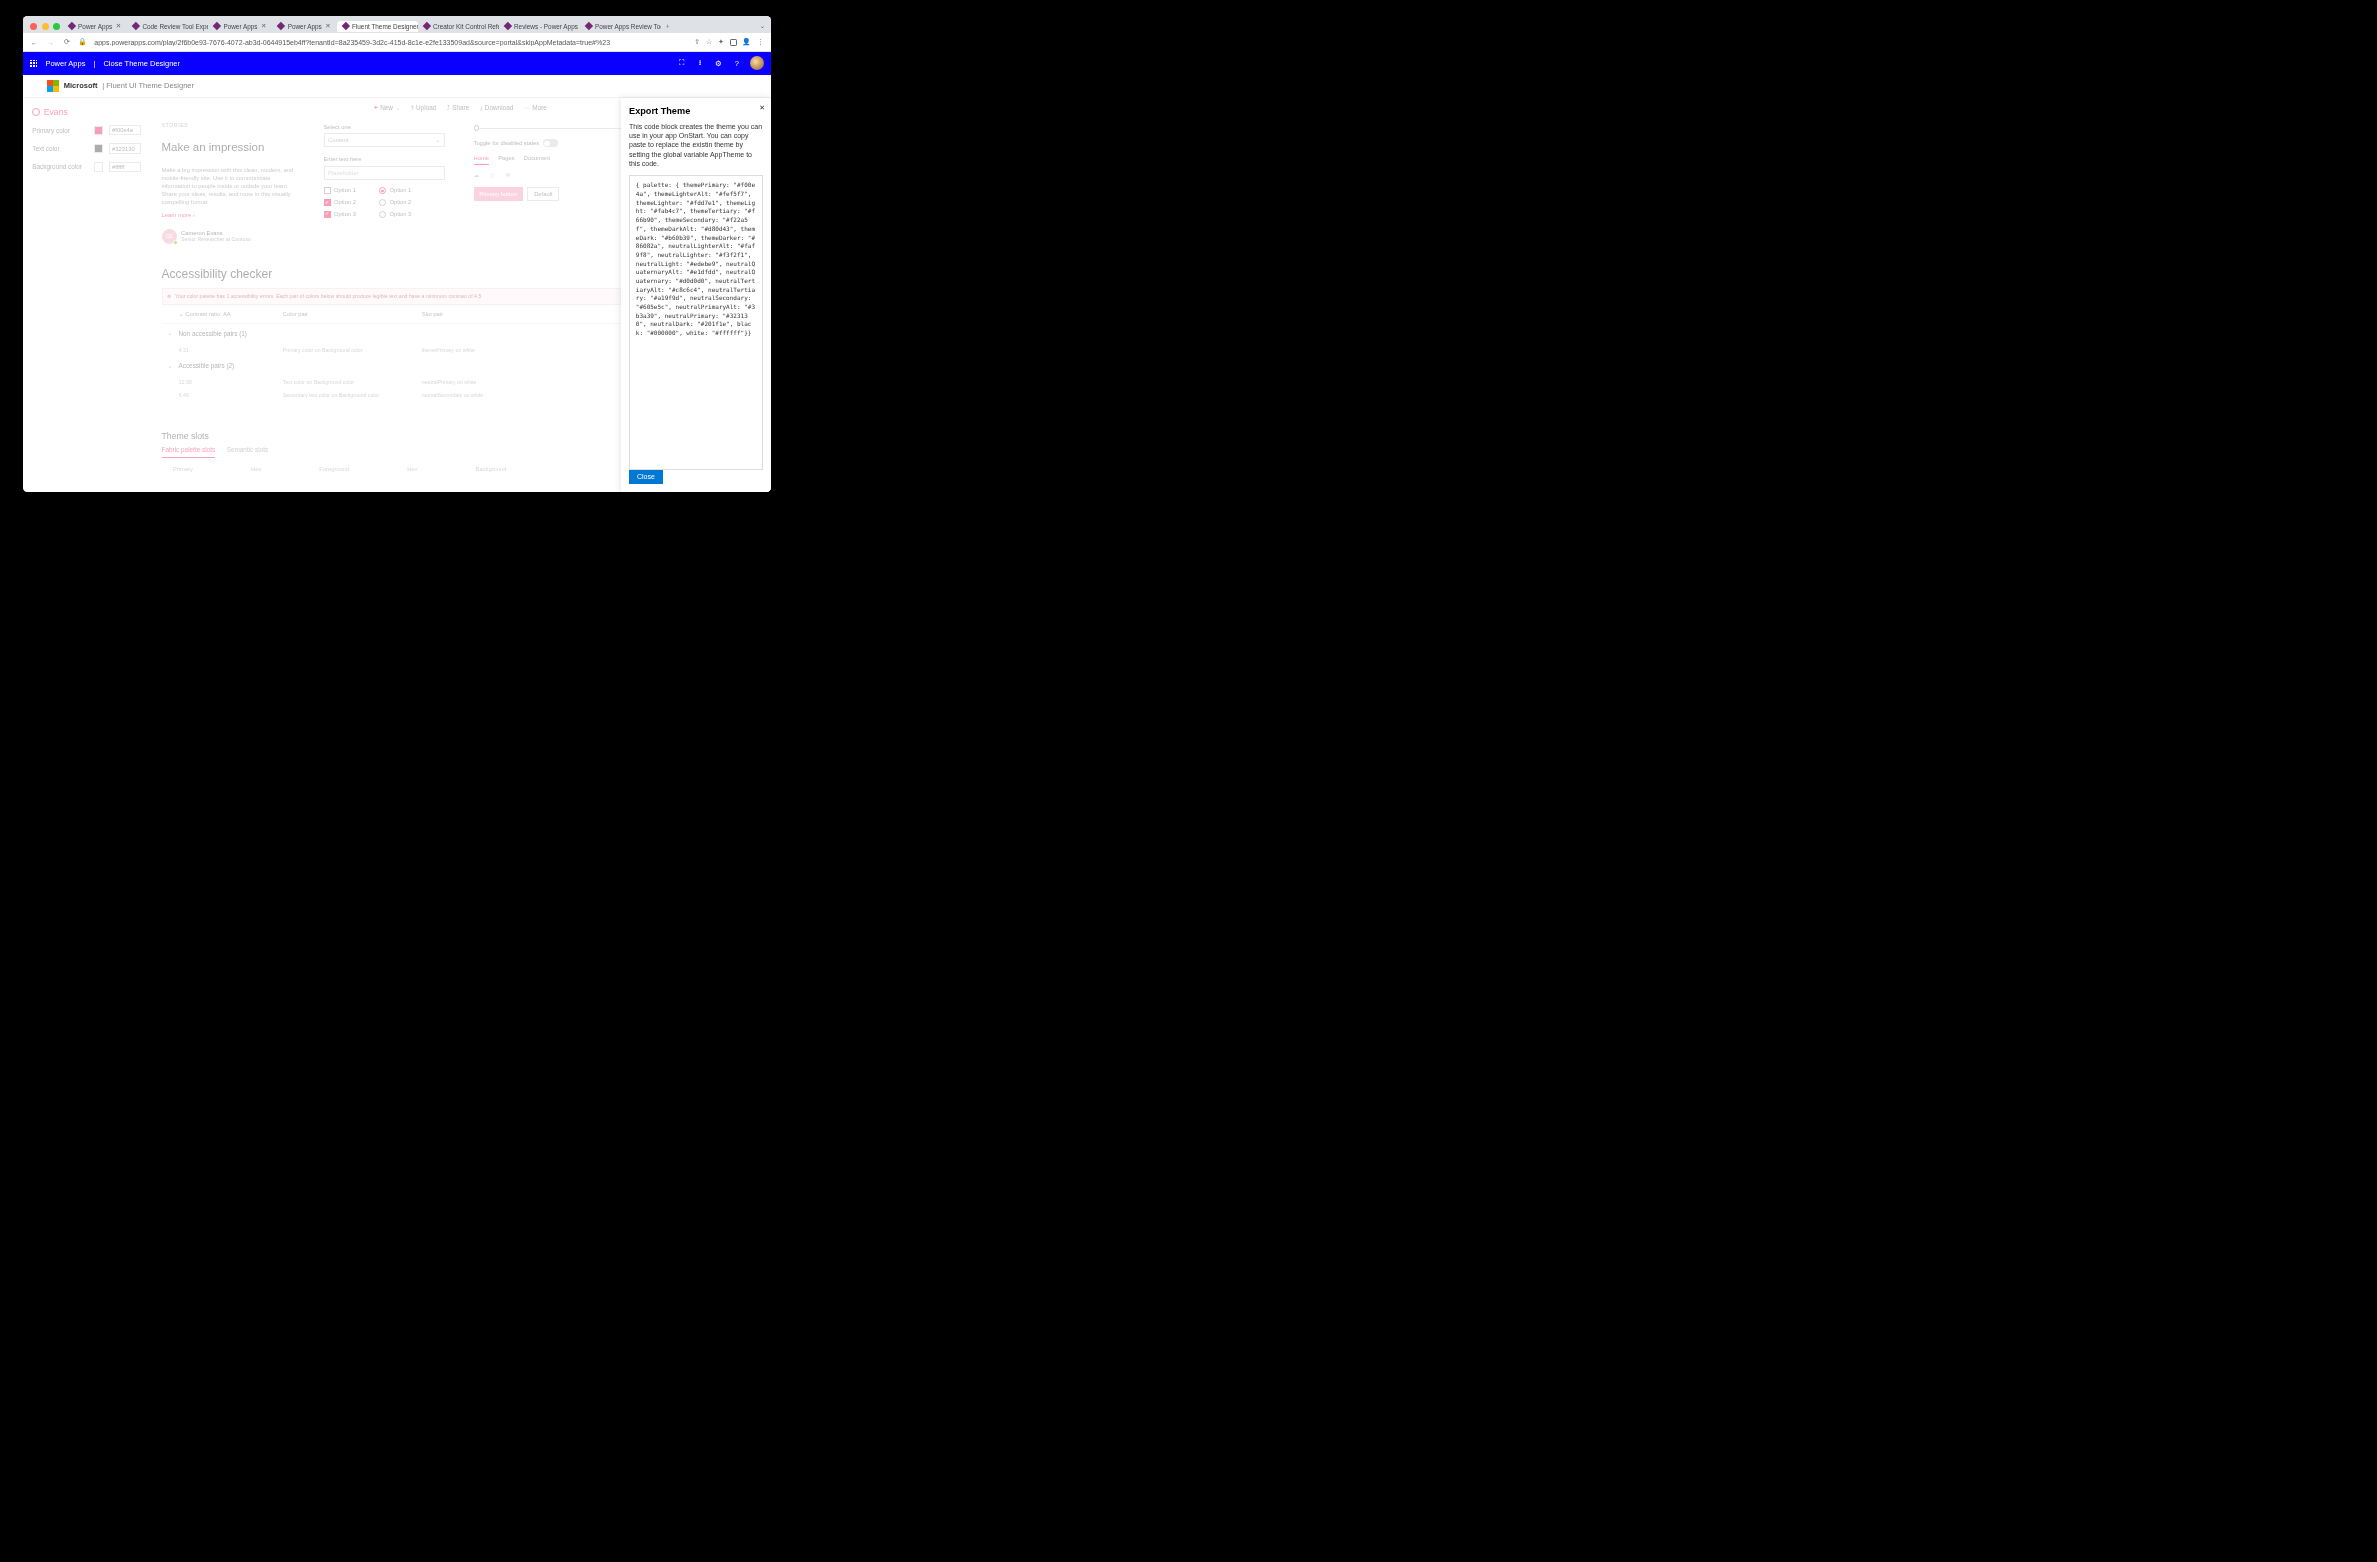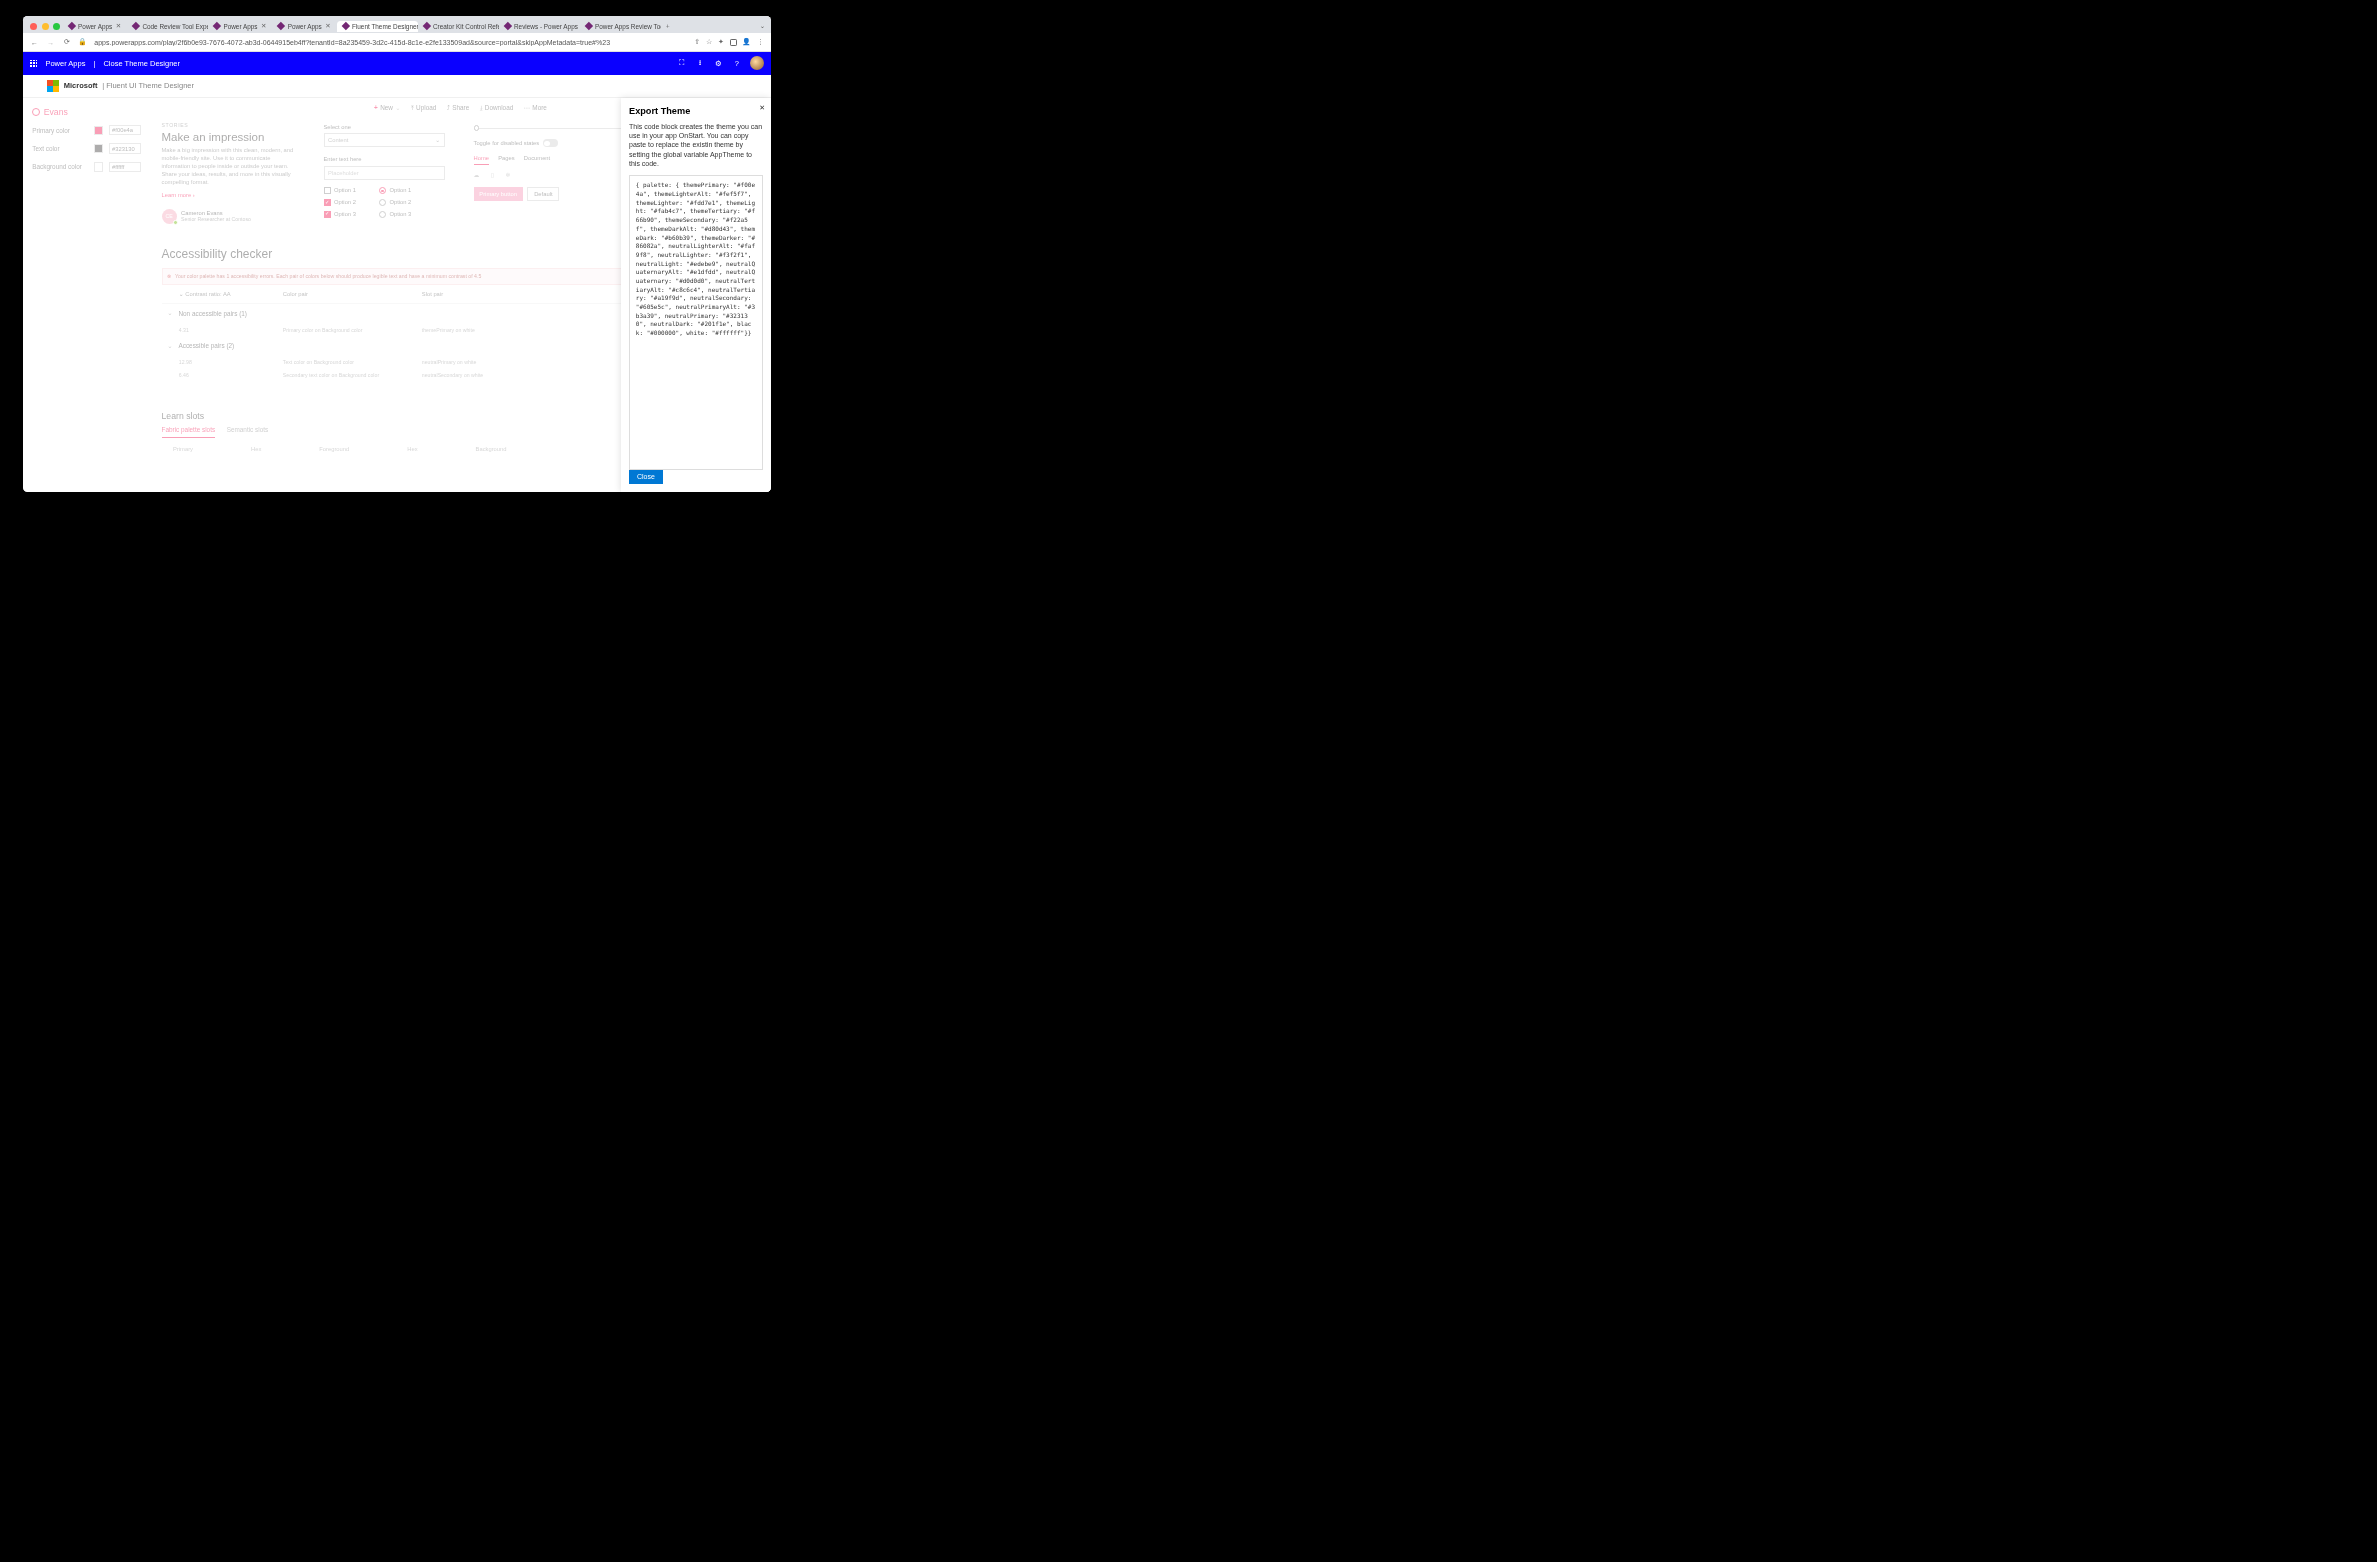--- a/index.html
+++ b/index.html
@@ -48,21 +48,21 @@
   .crow label { width: 58px; color: #555; font-size: 6.4px; }
   .swatch { width: 9.2px; height: 9.2px; border: 0.6px solid #ccc; }
   .cin { width: 32px; border: 0.6px solid #ccc; font-size: 5.8px; padding: 1.2px 2.3px; color: #555; }
   .maincol { flex: 1; padding: 5.8px 11.5px; font-size: 7px; color: #333; overflow: hidden; }
   .toolbar { display: flex; gap: 10.4px; justify-content: center; margin-bottom: 10.4px; font-size: 6.4px; color: #555; }
   .tbitem { display: flex; align-items: center; gap: 2.3px; }
   .tbitem .plus{color:#f00e4a;font-weight:700}
   .hero { display: flex; gap: 23px; }
   .hero-left { width: 139px; }
   .hero-left .eyebrow { font-size: 5.2px; color: #888; letter-spacing: 0.6px; }
-  .hero-left h2 { font-size: 11.5px; font-weight: 400; color: #323130; margin: 3px 0; }
+  .hero-left h2 { font-size: 11.5px; font-weight: 400; color: #323130; margin: 13px 0; }
   .hero-left p { font-size: 5.8px; color: #777; line-height: 1.4; margin-bottom: 5.8px; }
   .learn { color: #f00e4a; font-size: 5.8px; }
   .persona { display: flex; align-items: center; gap: 4.6px; margin-top: 10.4px; }
   .coin { width: 15px; height: 15px; border-radius: 7.5px; background: #f5a5b8; color: #fff; font-size: 5.2px; display: flex; align-items: center; justify-content: center; position: relative; }
   .presence { position: absolute; right: -1.2px; bottom: -1.2px; width: 4.6px; height: 4.6px; border-radius: 2.3px; background: #6bb700; border: 0.9px solid #fff; }
   .hero-mid { width: 127px; }
   .hero-mid .lbl { font-size: 5.8px; color: #555; margin-bottom: 2.3px; margin-top: 2.3px; }
   .sel { border: 0.6px solid #ccc; height: 14px; width: 121px; font-size: 5.8px; color: #888; padding: 0 3.5px; display: flex; align-items: center; justify-content: space-between; }
   .txfield { border: 0.6px solid #ccc; height: 14px; width: 121px; font-size: 5.8px; padding: 0 3.5px; margin-top: 2.3px; }
   .txfield::placeholder{color:#aaa}
@@ -343,21 +343,21 @@
             </div>
             <div class="trow">
               <span>6.46</span>
               <span>Secondary text color on Background color</span>
               <span>neutralSecondary on white</span>
             </div>
           </div>
       </div>
 
       <div class="slots">
-        <h3 style="font-size:8.7px;font-weight:400">Learn slots</h3>
+        <h3 style="font-size:8.7px;font-weight:400">Theme slots</h3>
         <div class="pivot">
           <span class="on">Fabric palette slots</span>
           <span>Semantic slots</span>
         </div>
         <div class="shead">
           <span>Primary</span>
           <span>Hex</span>
           <span>Foreground</span>
           <span>Hex</span>
           <span>Background</span>

